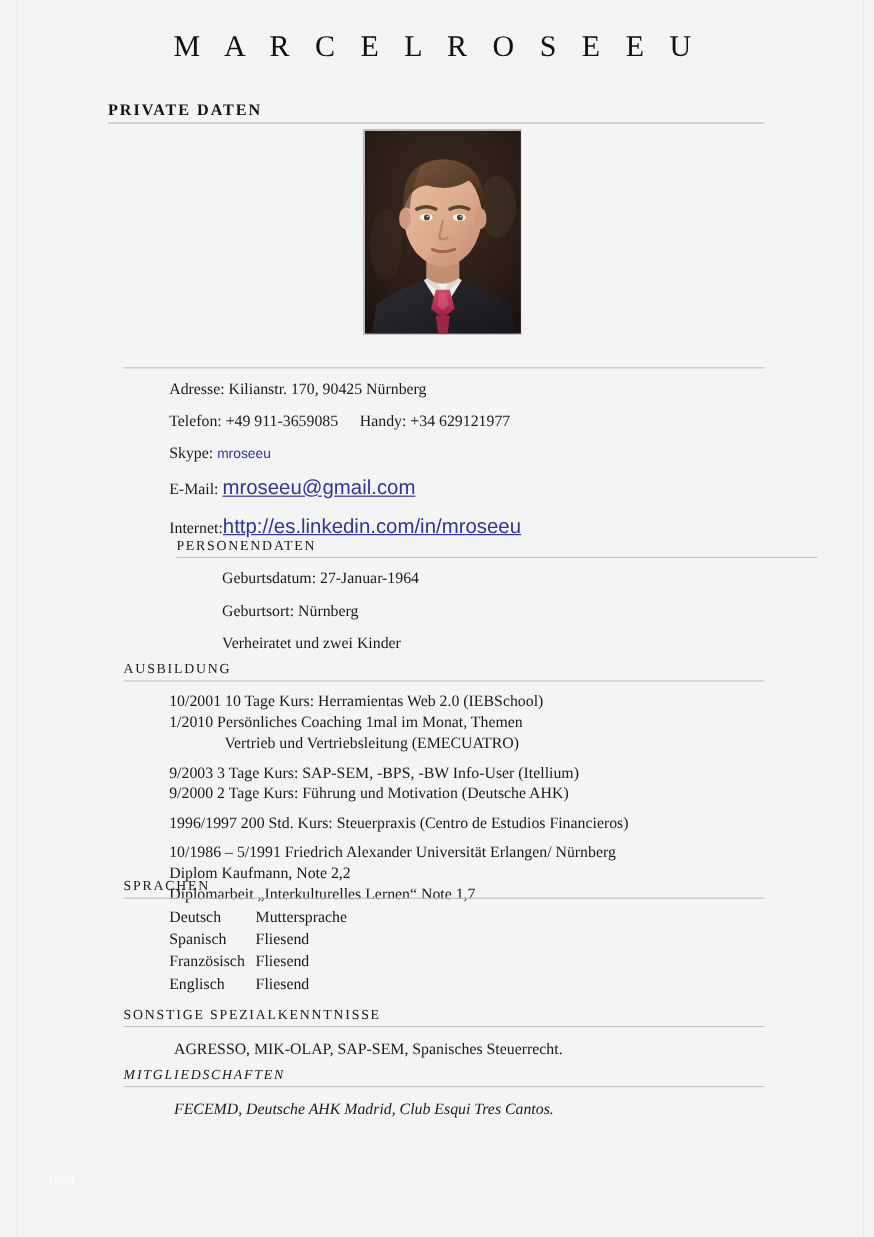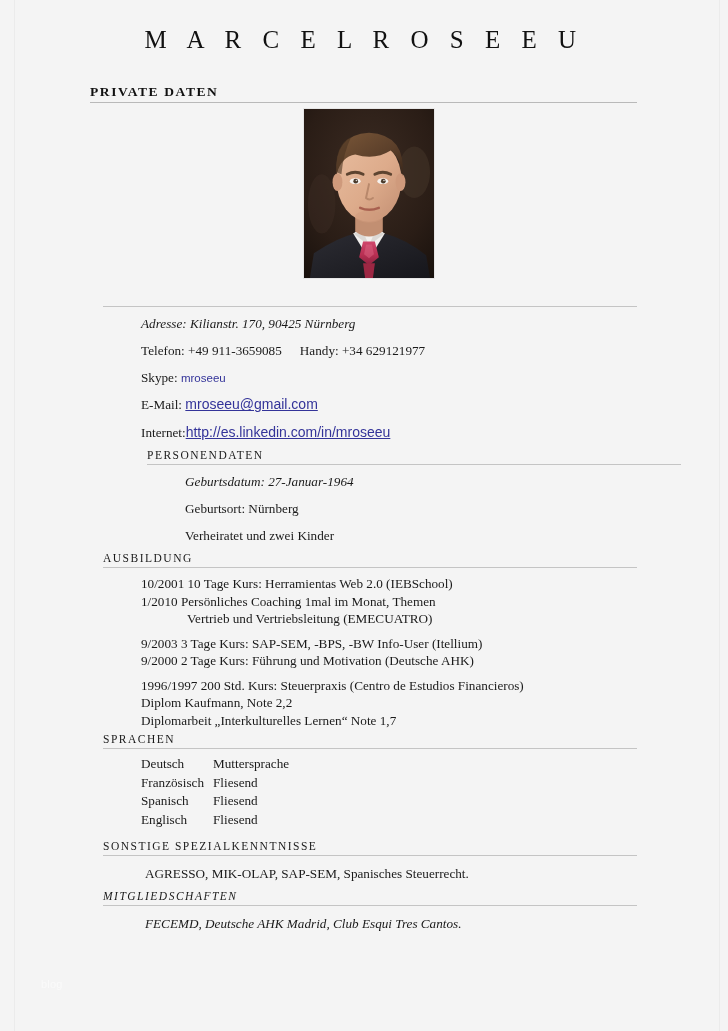--- a/index.html
+++ b/index.html
@@ -102,27 +102,27 @@
 
   .entry {
     font-size: 13.2px;
     color: #1a1a1a;
     line-height: 1.35;
   }
   .indent-38 { padding-left: 38px; }
   .indent-42 { padding-left: 42px; }
 
   .spaced-list > .entry { margin-top: 9px; }
-  .spaced-list > .entry:first-child { margin-top: 8px; font-style: italic; }
+  .spaced-list > .entry:first-child { margin-top: 8px; }
 
   .link {
     color: #333399;
     text-decoration: underline;
     font-family: "Liberation Sans", "DejaVu Sans", sans-serif;
-    font-size: 14px;
+    font-size: 17px;
   }
   .link-plain {
     color: #333399;
     text-decoration: none;
     font-family: "Liberation Sans", "DejaVu Sans", sans-serif;
     font-size: 11.5px;
   }
 
   
   .lang-row {
@@ -278,37 +278,38 @@
   <div class="subsection" style="top:552px;">
     <div class="subsection-title">AUSBILDUNG</div>
     <div class="rule-thin"></div>
     <div class="edu-block">
       <div class="edu-line" style="margin-top:7px;">10/2001 10 Tage Kurs: Herramientas Web 2.0 (IEBSchool)</div>
       <div class="edu-line">1/2010 Persönliches Coaching 1mal im Monat, Themen</div>
       <div class="edu-line edu-cont">Vertrieb und Vertriebsleitung (EMECUATRO)</div>
       <div class="edu-line edu-gap">9/2003 3 Tage   Kurs: SAP-SEM, -BPS, -BW Info-User (Itellium)</div>
       <div class="edu-line">9/2000 2 Tage   Kurs: Führung und Motivation  (Deutsche AHK)</div>
       <div class="edu-line edu-gap">1996/1997 200 Std.   Kurs: Steuerpraxis (Centro de Estudios Financieros)</div>
+      <div class="edu-line edu-gap">10/1986 – 5/1991     Friedrich Alexander Universität Erlangen/ Nürnberg</div>
       <div class="edu-line">Diplom Kaufmann, Note 2,2</div>
       <div class="edu-line">Diplomarbeit „Interkulturelles Lernen“ Note 1,7</div>
     </div>
   </div>
 
   <div class="subsection" style="top:733px;">
     <div class="subsection-title">SPRACHEN</div>
     <div class="rule-thin"></div>
     <div style="padding-top:6px;">
       <div class="lang-row">
         <span class="lang-name">Deutsch</span><span>Muttersprache</span>
       </div>
       <div class="lang-row">
+        <span class="lang-name">Spanisch</span><span>Fliesend</span>
+      </div>
+      <div class="lang-row">
         <span class="lang-name">Französisch</span><span>Fliesend</span>
-      </div>
-      <div class="lang-row">
-        <span class="lang-name">Spanisch</span><span>Fliesend</span>
       </div>
       <div class="lang-row">
         <span class="lang-name">Englisch</span><span>Fliesend</span>
       </div>
     </div>
   </div>
 
   <div class="subsection" style="top:840px;">
     <div class="subsection-title">SONSTIGE SPEZIALKENNTNISSE</div>
     <div class="rule-thin"></div>

